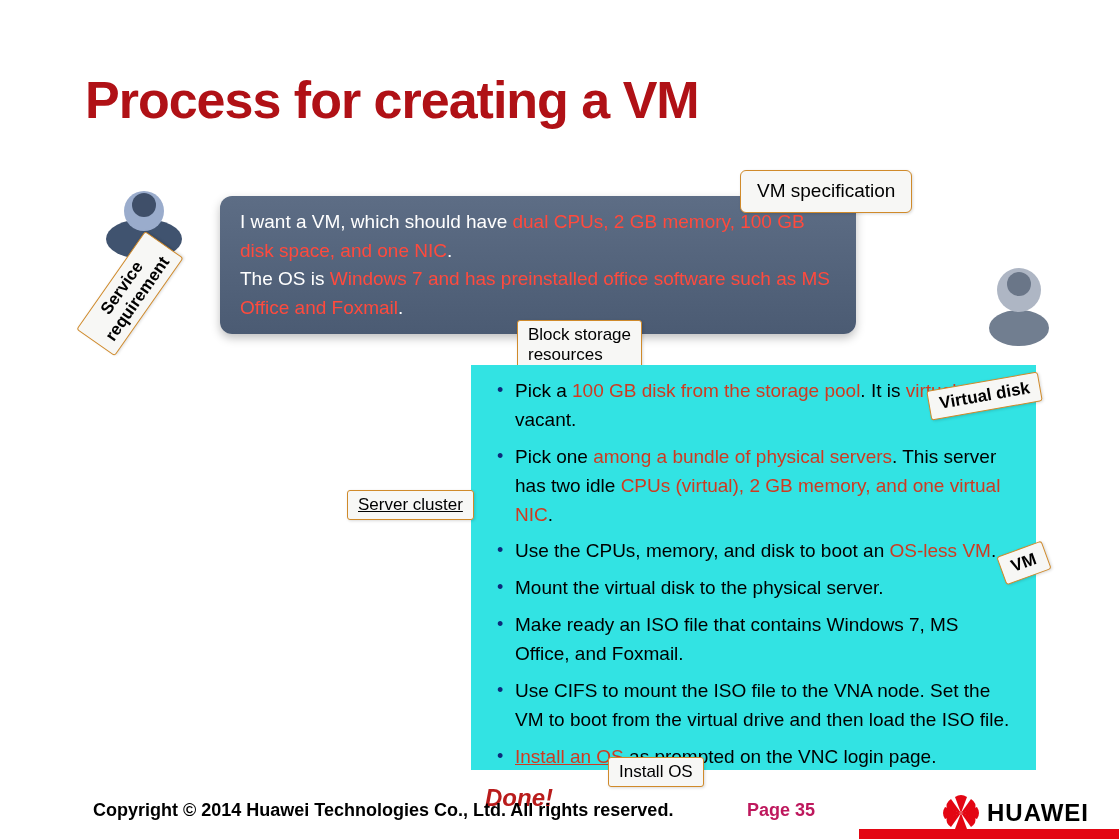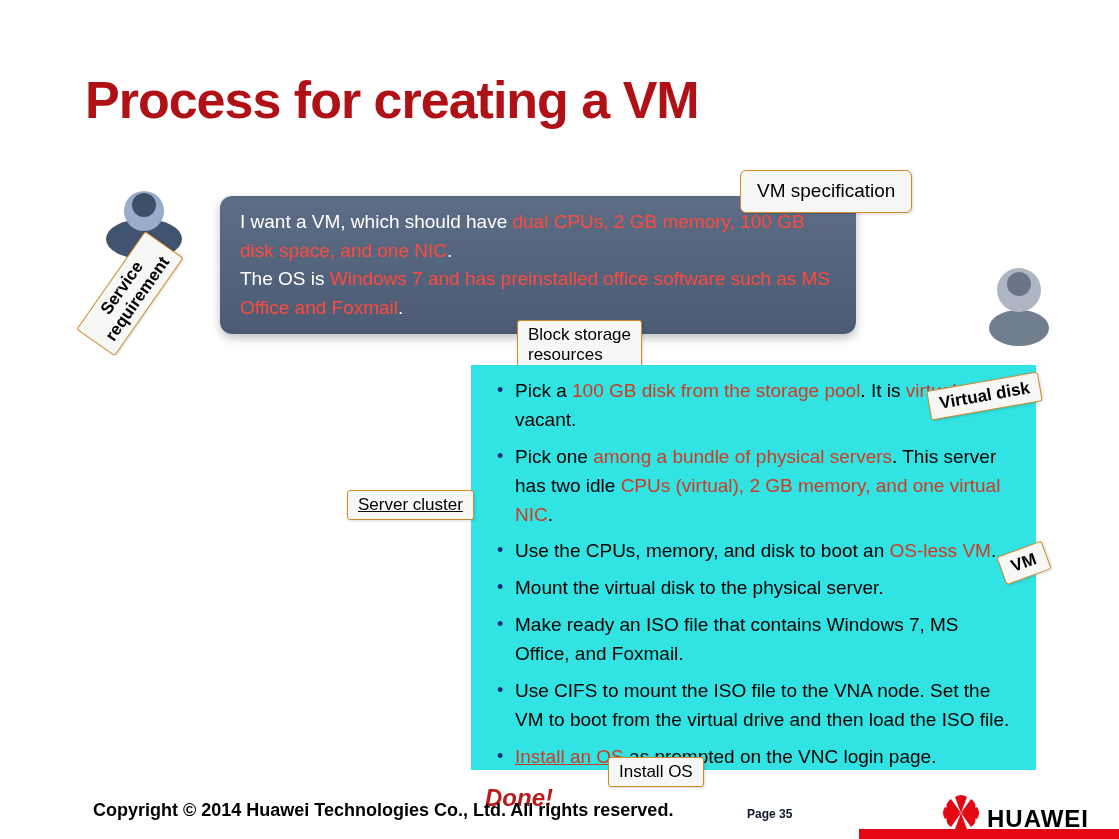--- a/index.html
+++ b/index.html
@@ -165,28 +165,28 @@
     bottom: 18px;
     font-weight: bold;
     font-size: 18px;
     color: #000;
   }
   .page-num {
     position: absolute;
     left: 747px;
     bottom: 18px;
     font-weight: bold;
-    font-size: 12px;
-    color: #0f172a;
+    font-size: 18px;
+    color: #be185d;
   }
   .logo {
     position: absolute;
     right: 30px;
     bottom: 6px;
-    display:flex; align-items:flex-end;
+    display:flex; align-items:center;
     font-weight: bold;
     font-size: 24px;
     color: #000;
     letter-spacing: 1px;
   }
   .red-diagonal {
     position: absolute;
     right: 0;
     bottom: 0;
     width: 260px;

